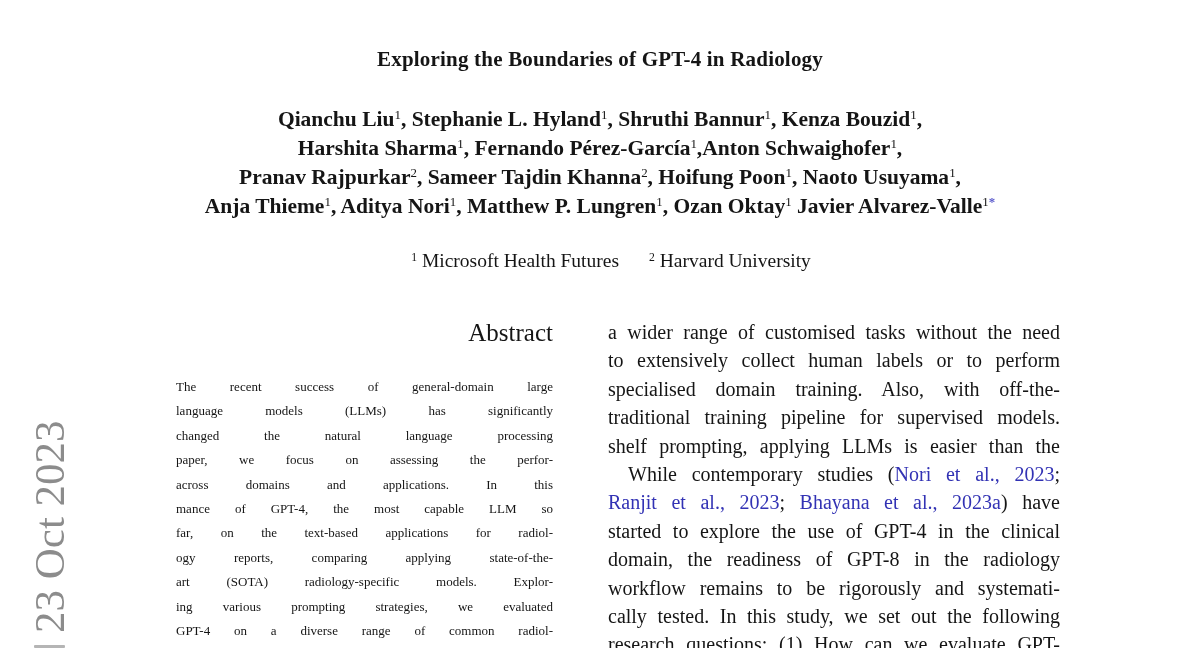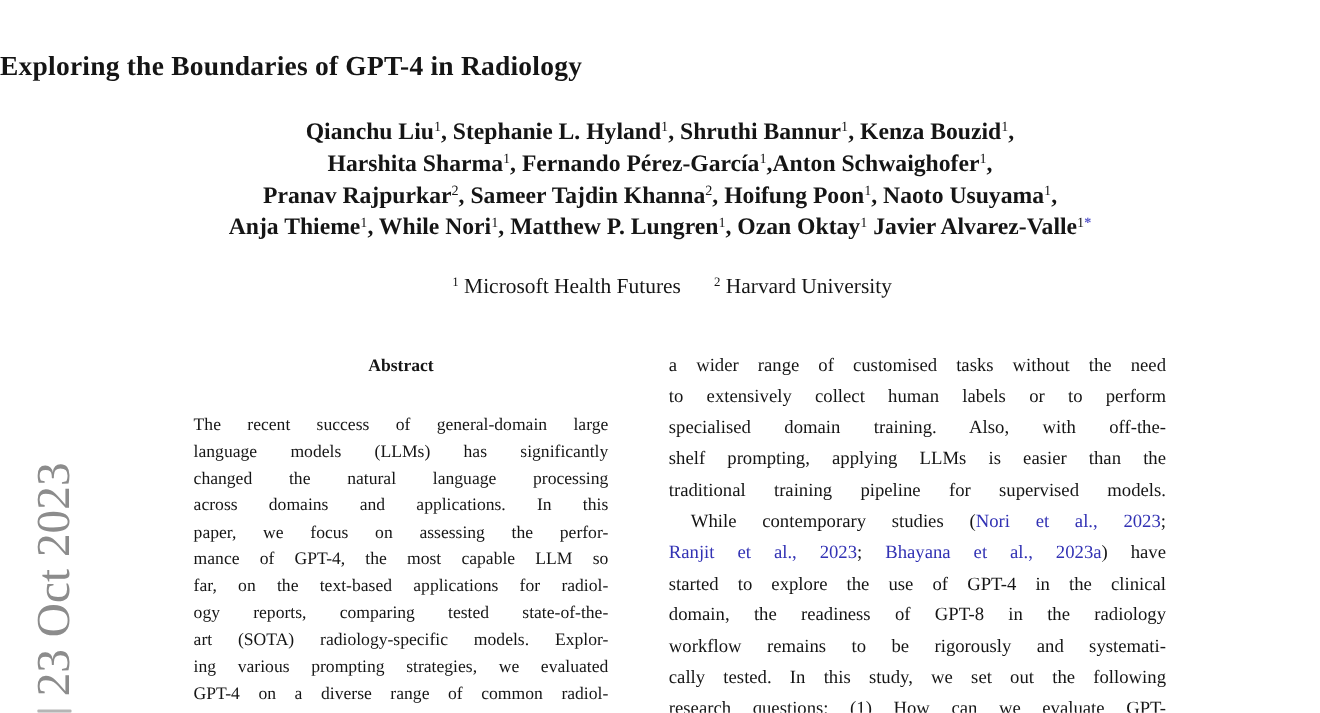--- a/index.html
+++ b/index.html
@@ -10,48 +10,48 @@
   }
   html,body{margin:0;padding:0;}
   body{
     width:1200px;height:648px;overflow:hidden;background:#ffffff;
     font-family:"Liberation Serif","DejaVu Serif",serif;color:var(--text);
   }
   .page{position:relative;width:1200px;height:648px;overflow:hidden;background:#ffffff;}
 
   .title{
     position:absolute;top:47px;left:0;width:1200px;margin:0;
-    text-align:left;font-size:25px;font-weight:700;letter-spacing:0.2px;
+    text-align:center;font-size:21px;font-weight:700;letter-spacing:0.2px;
   }
   .authors{
     position:absolute;top:101px;left:0;width:1200px;
     text-align:center;font-weight:700;font-size:21.5px;
   }
   .author-line{height:29px;line-height:29px;white-space:nowrap;}
   .sup{font-size:0.60em;vertical-align:0.55em;font-weight:400;}
   .ast{color:var(--ast);font-weight:700;}
   .affil{
     position:absolute;top:250px;left:0;width:1200px;
     text-align:center;font-size:19.5px;font-weight:400;padding-left:11px;
   }
   .gapspan{display:inline-block;width:30px;}
 
   .leftcol{position:absolute;left:176px;top:320px;width:377px;}
   .abs-head{
-    margin:0 0 29px 0;text-align:center;
-    font-size:16px;font-weight:700;line-height:26px;
+    margin:0 0 29px 0;text-align:right;
+    font-size:25px;font-weight:400;line-height:26px;
   }
   .abs-line{
-    font-size:16px;line-height:24.4px;
+    font-size:13px;line-height:24.4px;
     text-align:justify;text-align-last:justify;
   }
 
   .rightcol{position:absolute;left:608px;top:318px;width:452px;}
   .intro-line{
-    font-size:17px;line-height:28.4px;
+    font-size:20px;line-height:28.4px;
     text-align:justify;text-align-last:justify;
   }
   .intro-line.indent{text-indent:20px;}
   .cite{color:var(--link);cursor:pointer;}
 
   .sideways{
     position:absolute;left:27px;top:633px;white-space:nowrap;
     transform-origin:0 0;transform:rotate(-90deg);
     font-size:43px;line-height:46px;color:var(--date);
     font-family:"Liberation Serif","DejaVu Serif",serif;
@@ -68,48 +68,48 @@
 
   <div class="sideways">23 Oct 2023</div>
   <div class="banner-frag"></div>
 
   <h1 class="title">Exploring the Boundaries of GPT-4 in Radiology</h1>
 
   <div class="authors" id="author-block">
       <div class="author-line"><span class="txt">Qianchu Liu</span><span class="sup">1</span><span class="txt">, Stephanie L. Hyland</span><span class="sup">1</span><span class="txt">, Shruthi Bannur</span><span class="sup">1</span><span class="txt">, Kenza Bouzid</span><span class="sup">1</span><span class="txt">,</span></div>
       <div class="author-line"><span class="txt">Harshita Sharma</span><span class="sup">1</span><span class="txt">, Fernando Pérez-García</span><span class="sup">1</span><span class="txt">,Anton Schwaighofer</span><span class="sup">1</span><span class="txt">,</span></div>
       <div class="author-line"><span class="txt">Pranav Rajpurkar</span><span class="sup">2</span><span class="txt">, Sameer Tajdin Khanna</span><span class="sup">2</span><span class="txt">, Hoifung Poon</span><span class="sup">1</span><span class="txt">, Naoto Usuyama</span><span class="sup">1</span><span class="txt">,</span></div>
-      <div class="author-line"><span class="txt">Anja Thieme</span><span class="sup">1</span><span class="txt">, While Nori</span><span class="sup">1</span><span class="txt">, Matthew P. Lungren</span><span class="sup">1</span><span class="txt">, Ozan Oktay</span><span class="sup">1</span><span class="txt"> Javier Alvarez-Valle</span><span class="sup">1</span><span class="sup ast">*</span></div>
+      <div class="author-line"><span class="txt">Anja Thieme</span><span class="sup">1</span><span class="txt">, Aditya Nori</span><span class="sup">1</span><span class="txt">, Matthew P. Lungren</span><span class="sup">1</span><span class="txt">, Ozan Oktay</span><span class="sup">1</span><span class="txt"> Javier Alvarez-Valle</span><span class="sup">1</span><span class="sup ast">*</span></div>
     </div>
 
   <div class="affil" id="affiliation-line"><span class="sup">1</span><span class="txt"> Microsoft Health Futures</span><span class="gapspan"></span><span class="sup">2</span><span class="txt"> Harvard University</span></div>
 
   <div class="leftcol">
     <h2 class="abs-head">Abstract</h2>
     <div id="abstract-lines">
         <div class="abs-line">The recent success of general-domain large</div>
         <div class="abs-line">language models (LLMs) has significantly</div>
         <div class="abs-line">changed the natural language processing</div>
+        <div class="abs-line">paper, we focus on assessing the perfor-</div>
         <div class="abs-line">across domains and applications.  In this</div>
-        <div class="abs-line">paper, we focus on assessing the perfor-</div>
         <div class="abs-line">mance of GPT-4, the most capable LLM so</div>
         <div class="abs-line">far, on the text-based applications for radiol-</div>
-        <div class="abs-line">ogy reports, comparing tested state-of-the-</div>
+        <div class="abs-line">ogy reports, comparing applying state-of-the-</div>
         <div class="abs-line">art (SOTA) radiology-specific models. Explor-</div>
         <div class="abs-line">ing various prompting strategies, we evaluated</div>
         <div class="abs-line">GPT-4 on a diverse range of common radiol-</div>
       </div>
   </div>
 
   <div class="rightcol" id="intro-lines">
       <div class="intro-line"><span class="txt">a wider range of customised tasks without the need</span></div>
       <div class="intro-line"><span class="txt">to extensively collect human labels or to perform</span></div>
       <div class="intro-line"><span class="txt">specialised domain training.  Also, with off-the-</span></div>
+      <div class="intro-line"><span class="txt">traditional training pipeline for supervised models.</span></div>
       <div class="intro-line"><span class="txt">shelf prompting, applying LLMs is easier than the</span></div>
-      <div class="intro-line"><span class="txt">traditional training pipeline for supervised models.</span></div>
       <div class="intro-line indent"><span class="txt">While contemporary studies (</span><span class="cite">Nori et al., 2023</span><span class="txt">;</span></div>
       <div class="intro-line"><span class="cite">Ranjit et al., 2023</span><span class="txt">; </span><span class="cite">Bhayana et al., 2023a</span><span class="txt">) have</span></div>
       <div class="intro-line"><span class="txt">started to explore the use of GPT-4 in the clinical</span></div>
       <div class="intro-line"><span class="txt">domain, the readiness of GPT-8 in the radiology</span></div>
       <div class="intro-line"><span class="txt">workflow remains to be rigorously and systemati-</span></div>
       <div class="intro-line"><span class="txt">cally tested. In this study, we set out the following</span></div>
       <div class="intro-line"><span class="txt">research questions: (1) How can we evaluate GPT-</span></div>
     </div>
 
 </div>

